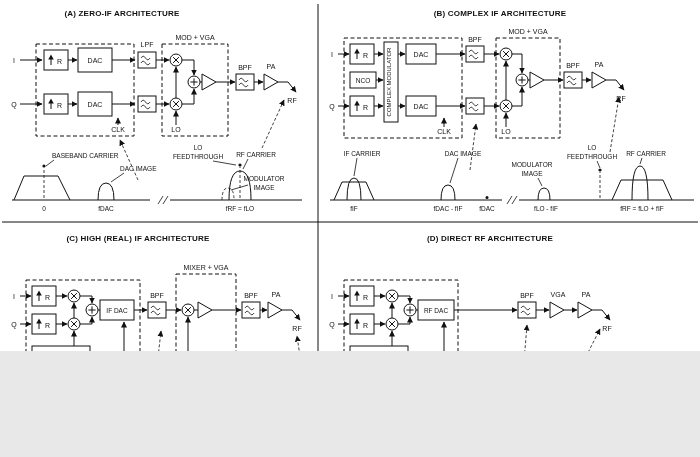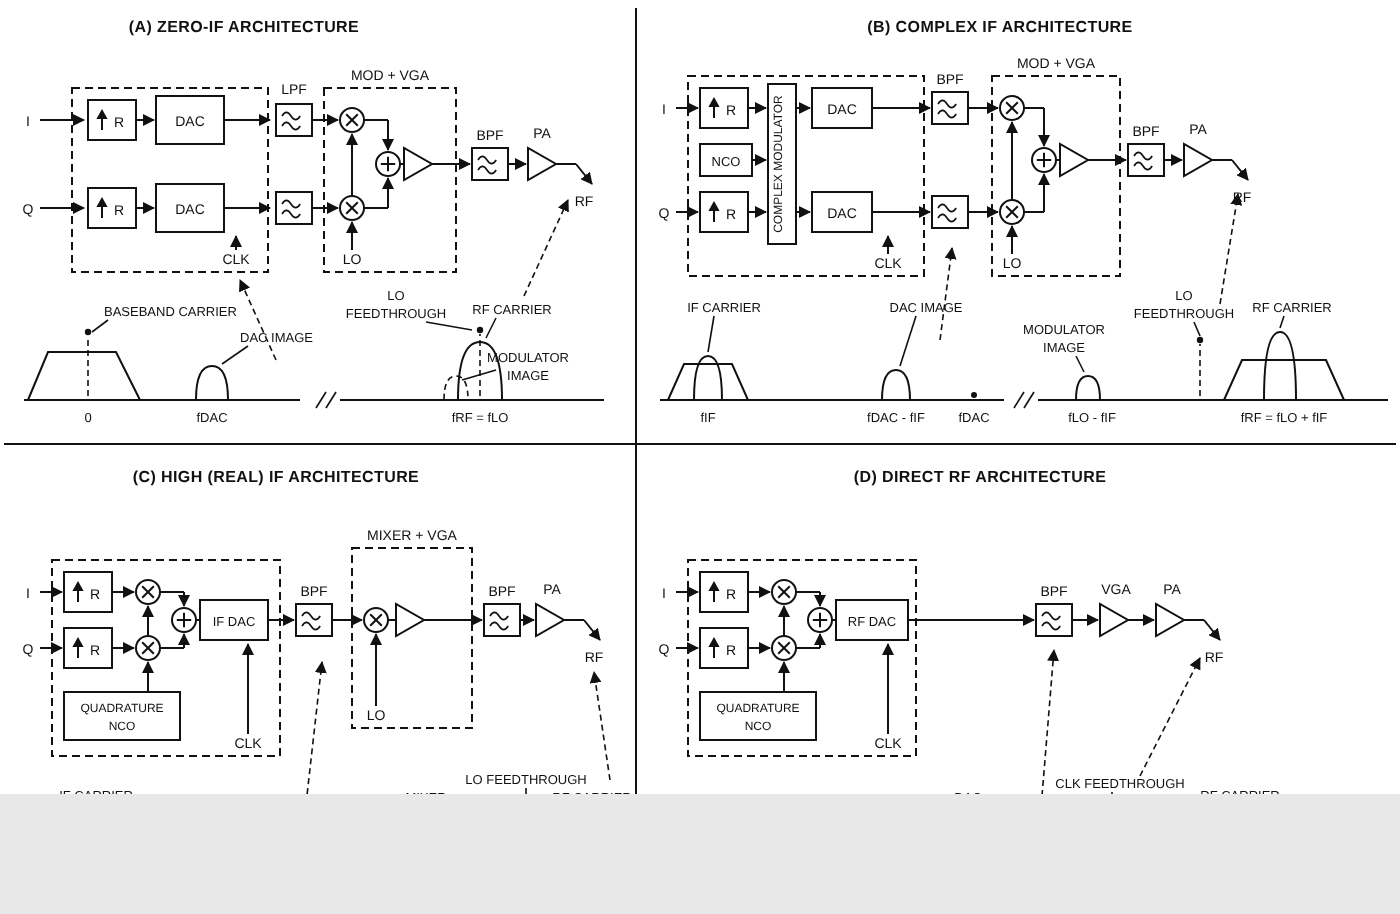--- a/index.html
+++ b/index.html
@@ -1,16 +1,16 @@
 <!DOCTYPE html>
 <html><head>
 <meta charset="utf-8">
 <style>
   html,body{margin:0;padding:0;background:#e8e8e8;}
-  .stage{position:relative;width:700px;height:397px;background:#ffffff;overflow:hidden;text-align:right;}
+  .stage{position:relative;width:700px;height:351px;background:#ffffff;overflow:hidden;text-align:right;}
   svg{display:block;}
   svg text{fill:#111;font-family:"Liberation Sans",sans-serif;}
   .tt{font-size:8px;font-weight:bold;letter-spacing:.2px;}
   .t7{font-size:7px;}
   .t6{font-size:6.5px;}
   .t5{font-size:6px;}
   .ln{stroke:#111;stroke-width:1;fill:none;}
   .thin{stroke:#111;stroke-width:.8;fill:none;}
   .dsh{stroke-dasharray:3 2;}
   .dbx{stroke:#111;stroke-width:1;fill:none;stroke-dasharray:4 2.5;}

